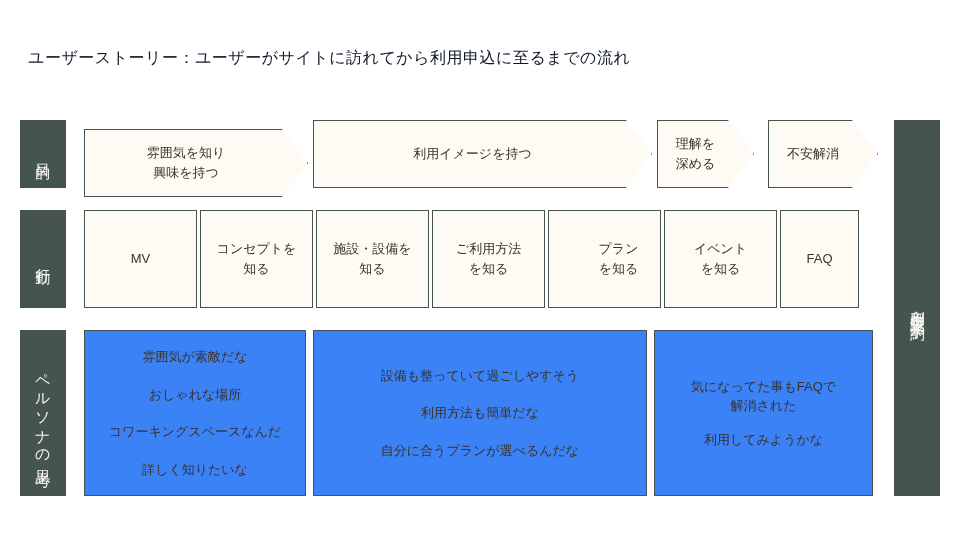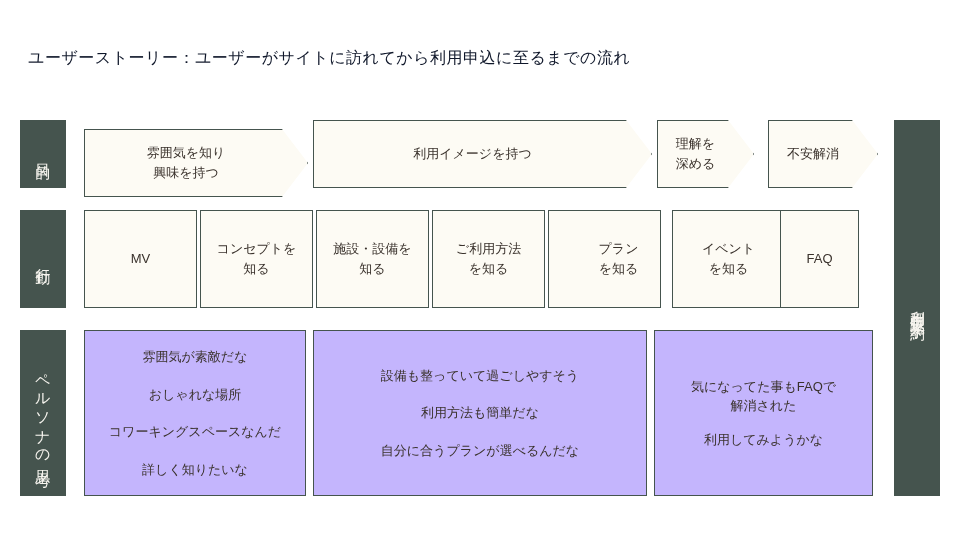--- a/index.html
+++ b/index.html
@@ -107,21 +107,21 @@
     line-height: 1.55;
     color: #3a322c;
     padding: 4px;
   }
 
   
   .persona-box {
     position: absolute;
     top: 330px;
     height: 166px;
-    background: #c4b5fd;
+    background: #3b82f6;
     border: 1px solid #45544e;
     box-sizing: border-box;
     display: flex;
     flex-direction: column;
     align-items: center;
     justify-content: center;
     text-align: center;
     font-size: 13px;
     line-height: 1.5;
     color: #3a322c;
@@ -166,21 +166,21 @@
   </div>
   <div class="action-box" style="left:316px; width:113px;">
     <span><span>施設・設備を</span><br><span>知る</span></span>
   </div>
   <div class="action-box" style="left:432px; width:113px;">
     <span><span>ご利用方法</span><br><span>を知る</span></span>
   </div>
   <div class="action-box" style="left:548px; width:113px;padding-left:32px;">
     <span><span>プラン</span><br><span>を知る</span></span>
   </div>
-  <div class="action-box" style="left:664px; width:113px;margin-left:8px;">
+  <div class="action-box" style="left:664px; width:113px;">
     <span><span>イベント</span><br><span>を知る</span></span>
   </div>
   <div class="action-box" style="left:780px; width:79px;">
     <span><span>FAQ</span></span>
   </div>
 
   <div class="persona-box" id="persona-0" style="left:84px;  width:222px;">
       <div class="thought"><span>雰囲気が素敵だな</span></div>
       <div class="thought"><span>おしゃれな場所</span></div>
       <div class="thought"><span>コワーキングスペースなんだ</span></div>

